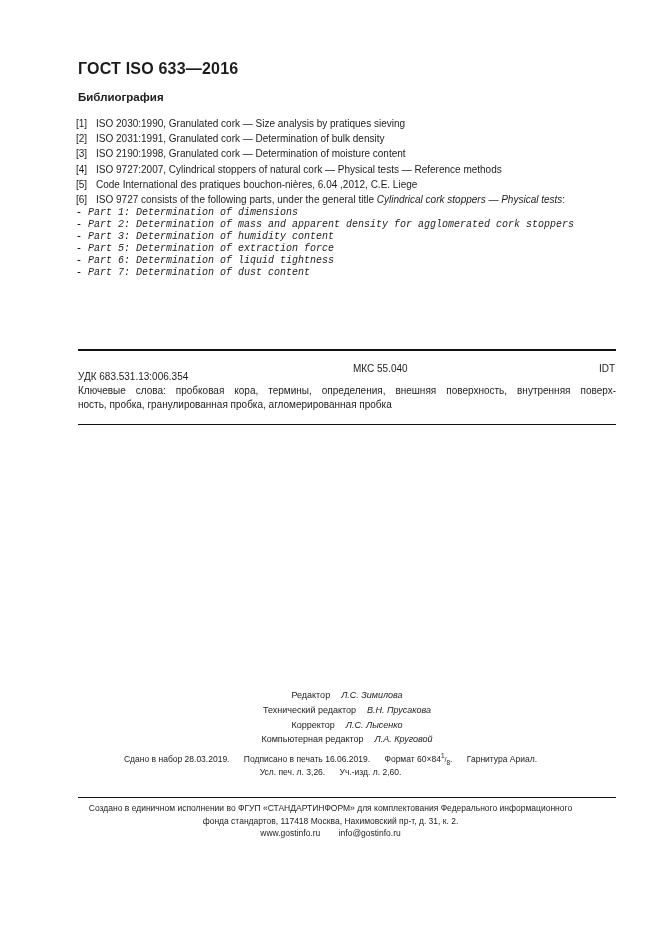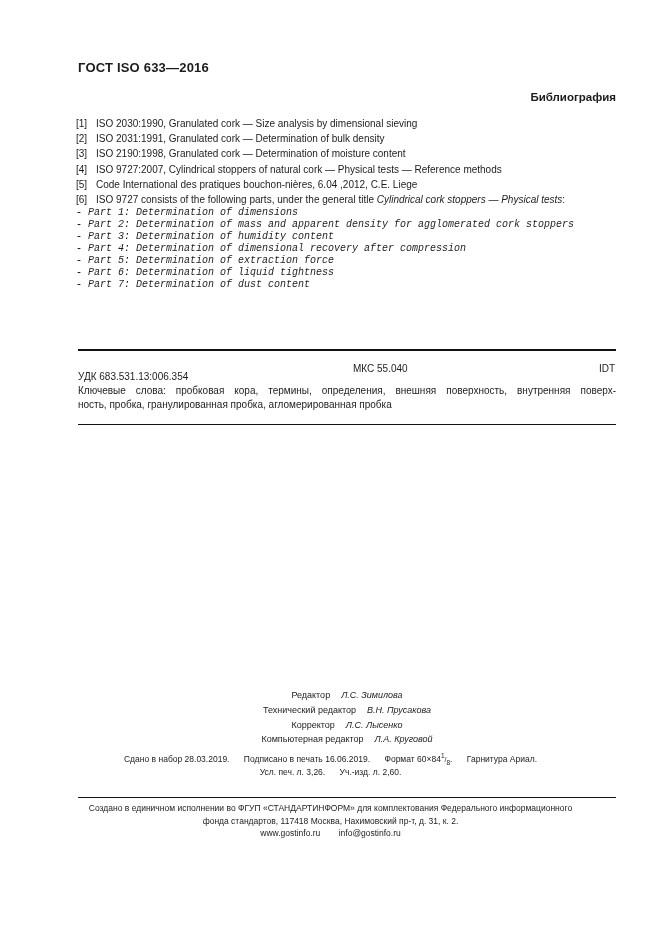--- a/index.html
+++ b/index.html
@@ -4,22 +4,22 @@
 <style>
   * { box-sizing: border-box; margin: 0; padding: 0; }
   html, body { background: #ffffff; }
   body {
     width: 661px; height: 935px; position: relative;
     font-family: "Liberation Sans", "DejaVu Sans", sans-serif;
     color: #1c1c1c;
   }
   .abs { position: absolute; }
 
-  #header { left: 78px; top: 60px; font-size: 13px; font-weight: 700; letter-spacing: .2px; }
-  #title  { left: 78px; top: 91px; width: 538px; text-align: right; font-size: 11.5px; font-weight: 700; }
+  #header { left: 78px; top: 60px; font-size: 16px; font-weight: 700; letter-spacing: .2px; }
+  #title  { left: 78px; top: 91px; width: 538px; text-align: left; font-size: 11.5px; font-weight: 700; }
 
   #bib { left: 76px; top: 116px; width: 540px; font-size: 10px; }
   .bib-item { display: flex; align-items: flex-start; line-height: 15.2px; }
   .bib-num  { flex: 0 0 20px; }
   .bib-text { flex: 1; }
   #parts { font-style: italic; line-height: 12px; font-family: Liberation Mono, monospace; }
 
   .rule { left: 78px; width: 538px; height: 0; border-top: 1.6px solid #121212; }
   #rule-top  { top: 349px; border-top-width: 2px; }
   #rule-kw   { top: 424px; }
@@ -48,21 +48,21 @@
 </head>
 <body>
 
 <div class="abs" id="header">ГОСТ ISO 633—2016</div>
 
 <div class="abs" id="title">Библиография</div>
 
 <div class="abs" id="bib">
   <div class="bib-item">
     <span class="bib-num">[1]</span>
-    <span class="bib-text">ISO 2030:1990, Granulated cork — Size analysis by dimensional sieving</span>
+    <span class="bib-text">ISO 2030:1990, Granulated cork — Size analysis by pratiques sieving</span>
   </div>
   <div class="bib-item">
     <span class="bib-num">[2]</span>
     <span class="bib-text">ISO 2031:1991, Granulated cork — Determination of bulk density</span>
   </div>
   <div class="bib-item">
     <span class="bib-num">[3]</span>
     <span class="bib-text">ISO 2190:1998, Granulated cork — Determination of moisture content</span>
   </div>
   <div class="bib-item">
@@ -74,21 +74,20 @@
     <span class="bib-text">Code International des pratiques bouchon-nières, 6.04 ,2012, C.E. Liege</span>
   </div>
   <div class="bib-item">
     <span class="bib-num">[6]</span>
     <span class="bib-text"><span>ISO 9727 consists of the following parts, under the general title </span><i>Cylindrical cork stoppers — Physical tests</i><span>:</span></span>
   </div>
   <div id="parts">
     <div class="part">- Part 1: Determination of dimensions</div>
     <div class="part">- Part 2: Determination of mass and apparent density for agglomerated cork stoppers</div>
     <div class="part">- Part 3: Determination of humidity content</div>
-    <div class="part">- Part 4: Determination of dimensional recovery after compression</div>
     <div class="part">- Part 5: Determination of extraction force</div>
     <div class="part">- Part 6: Determination of liquid tightness</div>
     <div class="part">- Part 7: Determination of dust content</div>
   </div>
 </div>
 
 <div class="abs rule" id="rule-top"></div>
 
 <div class="abs" id="class-row">
   <span id="udk">УДК 683.531.13:006.354</span>

